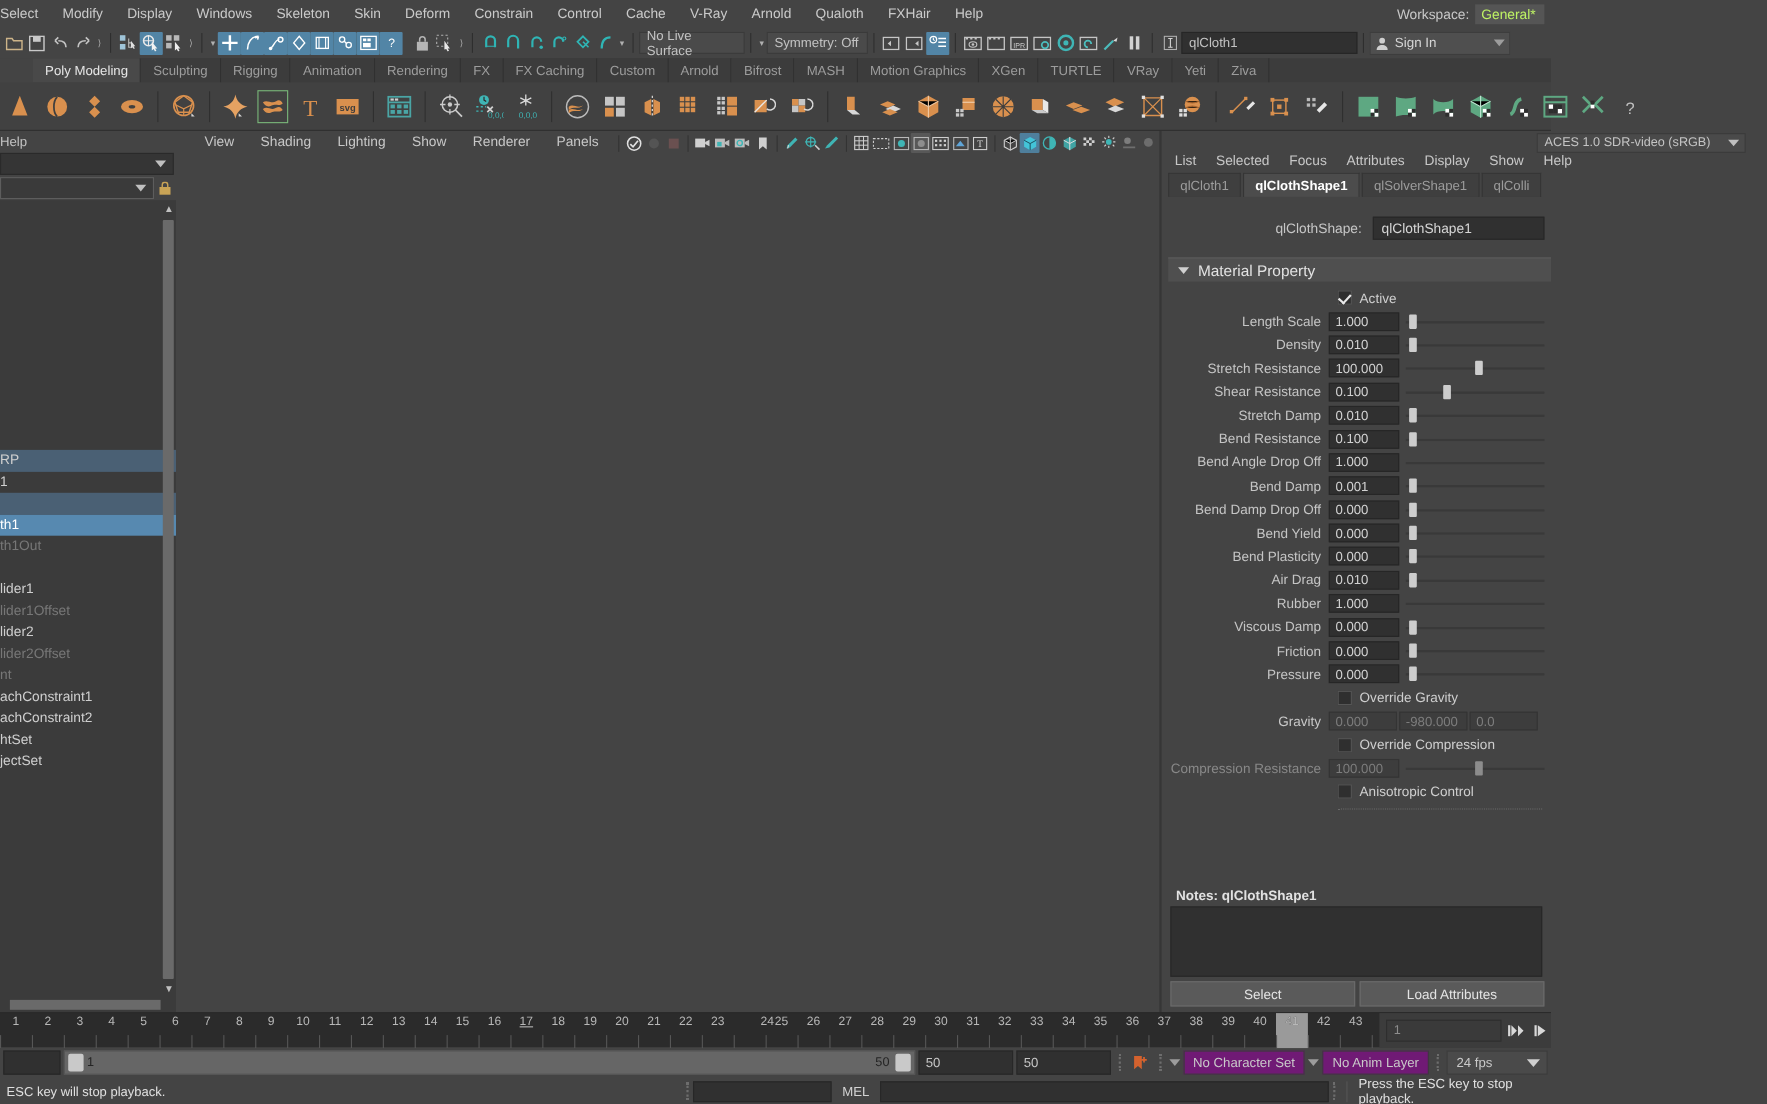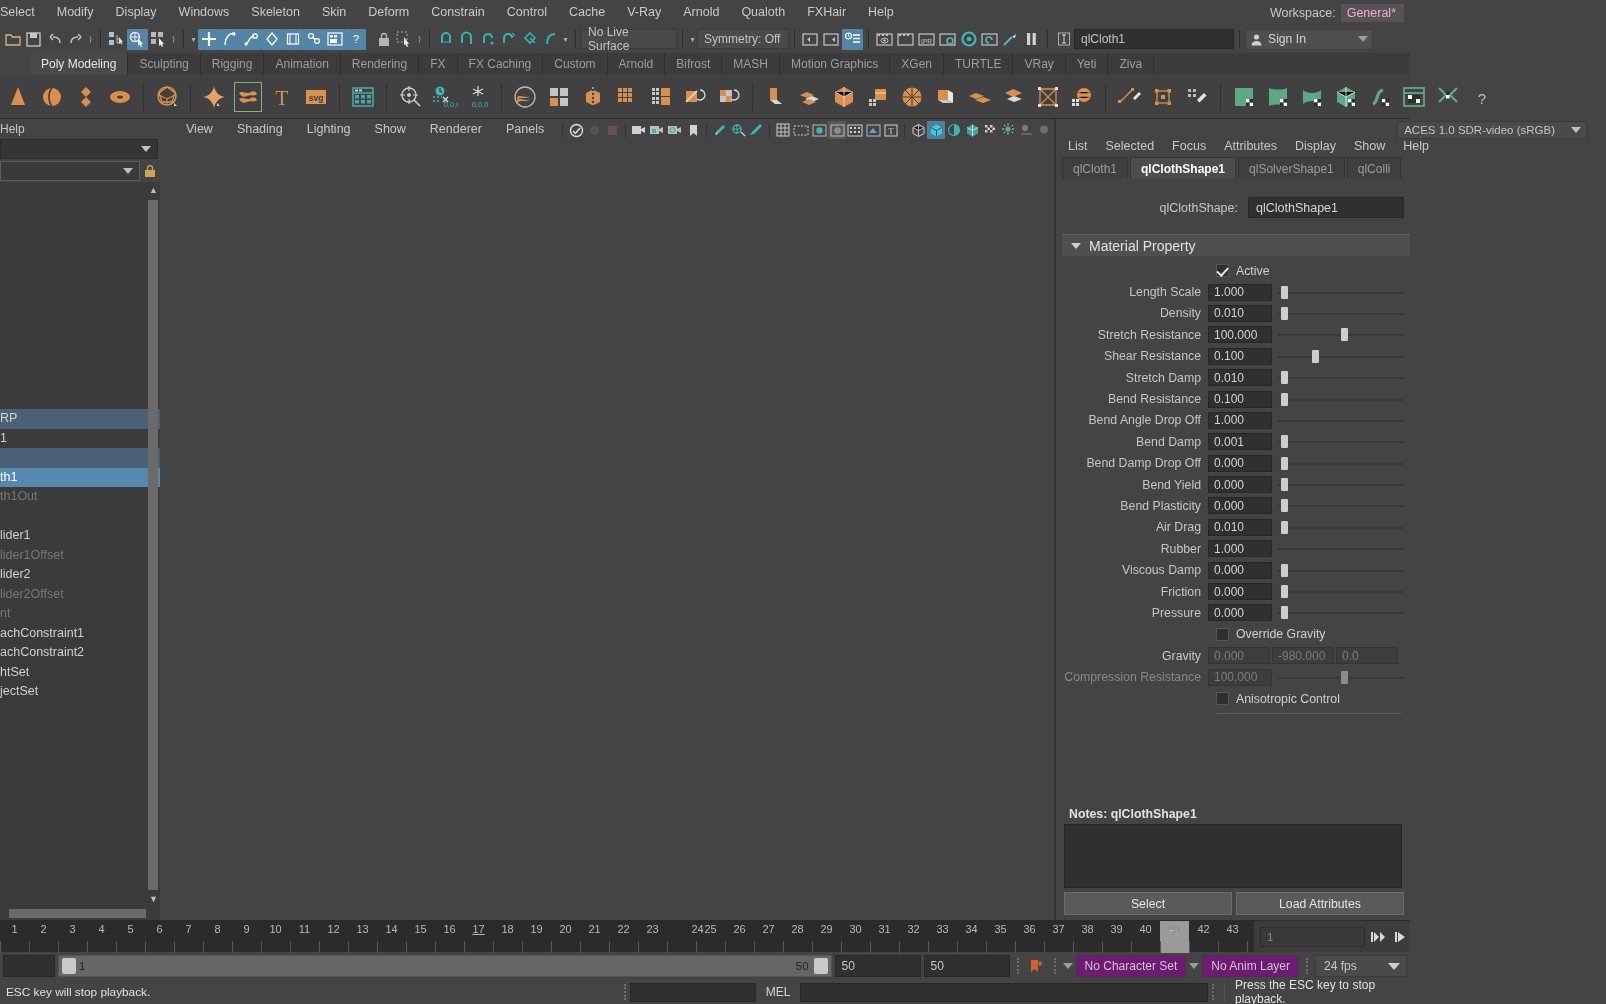--- a/index.html
+++ b/index.html
@@ -15,21 +15,21 @@
 
   
   .menubar {
     height: 25px; background: #444444; display: flex; align-items: center;
     padding-left: 0px; position: relative;
   }
   .menubar .mi { padding: 0 11px; font-size: 12.5px; color: #cacaca; line-height: 25px; white-space: nowrap; }
   .menubar .mi:first-child { padding-left: 0px; }
   .workspace-wrap { position: absolute; right: 6px; top: 0; height: 25px; display: flex; align-items: center; gap: 5px; }
   .workspace-lbl { font-size: 12.5px; color: #c8c8c8; }
-  .workspace-val { background: #555555; padding: 2px 8px 2px 6px; font-size: 12.5px; color: #f9a8d4; }
+  .workspace-val { background: #555555; padding: 2px 8px 2px 6px; font-size: 12.5px; color: #bef264; }
 
   
   .statusbar { height: 28px; background: #444444; display: flex; align-items: center; gap: 0px; padding: 0 2px; }
   .sep { width: 1px; height: 18px; background: #2e2e2e; margin: 0 5px; flex: none; }
   .sepd { width: 7px; flex: none; }
   .ibtn {
     width: 21px; height: 21px; flex: none; display: flex; align-items: center; justify-content: center;
     border-radius: 1px; position: relative;
   }
   .ibtn.on { background: #5285a6; }
@@ -1415,20 +1415,24 @@
 
         <div class="cbrow">
           <span class="cbox"></span>
           <span class="cblabel">Override Gravity</span>
         </div>
         <div class="grow">
           <span class="lbl dim" style="width:152px;text-align:right;padding-right:7px;font-size:12.3px;">Gravity</span>
           <span class="g">0.000</span>
           <span class="g">-980.000</span>
           <span class="g">0.0</span>
+        </div>
+        <div class="cbrow">
+          <span class="cbox"></span>
+          <span class="cblabel">Override Compression</span>
         </div>
         <div class="arow">
           <span class="lbl dim">Compression Resistance</span>
           <span class="inp dim">100.000</span>
           <span class="slider">
               <span class="track"></span>
               <span class="knob dim" style="left:50%"></span>
             </span>
         </div>
         <div class="cbrow">

